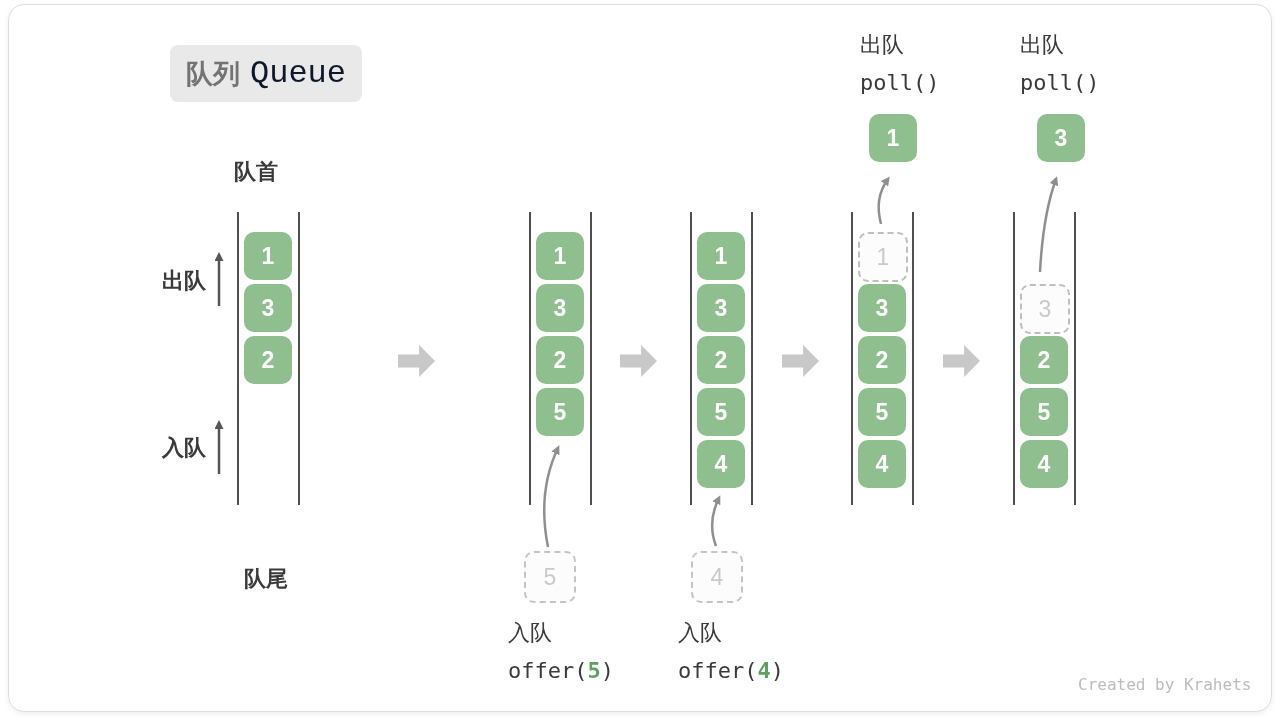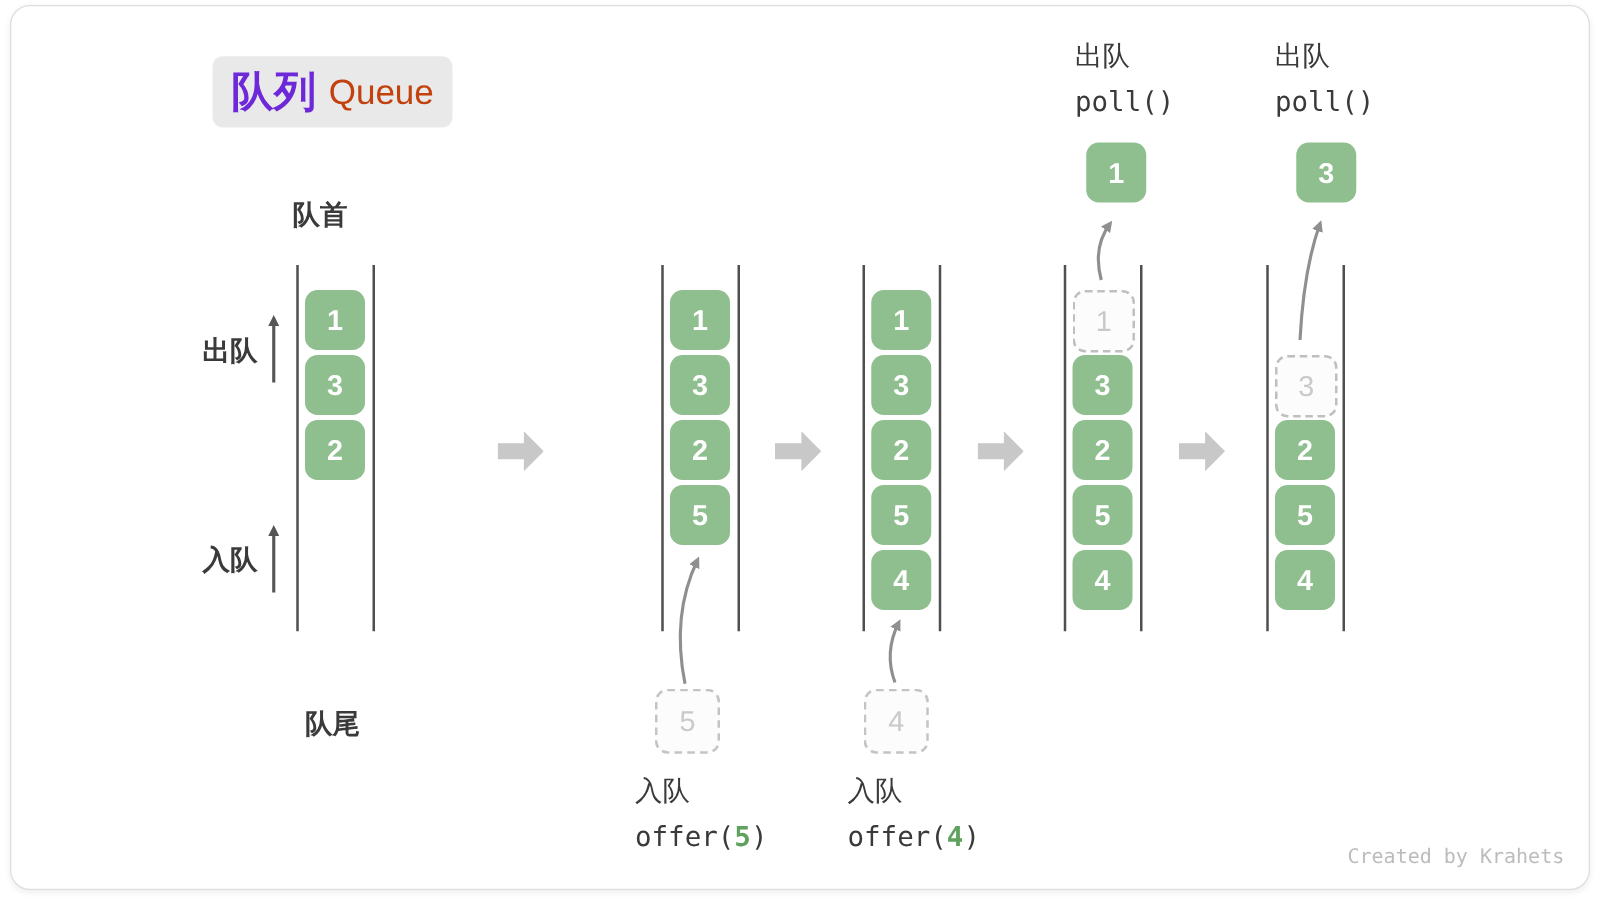--- a/index.html
+++ b/index.html
@@ -2,22 +2,22 @@
 <html><head>
 <meta charset="utf-8">
 <style>
   html,body{margin:0;padding:0;background:#fff;}
   .canvas{position:relative;width:1280px;height:720px;background:#ffffff;overflow:hidden;
           font-family:"Liberation Sans","DejaVu Sans",sans-serif;color:#3a3a3a;}
   .card{position:absolute;left:8px;top:4px;width:1262px;height:706px;background:#ffffff;
         border:1px solid #dedede;border-radius:16px;box-shadow:0 2px 5px rgba(0,0,0,.07);}
   .title-box{position:absolute;left:170px;top:45px;width:192px;height:57px;background:#e9e9e9;
              border-radius:8px;display:flex;align-items:center;justify-content:center;gap:10px;}
-  .title-zh{font-size:34px;font-weight:bold;color:#6d28d9;}
-  .title-en{font-size:28px;font-family:Liberation Sans, sans-serif;color:#c2410c;}
+  .title-zh{font-size:27px;font-weight:bold;color:#737373;}
+  .title-en{font-size:32px;font-family:Liberation Mono, monospace;color:#0f172a;}
   .zh-label{position:absolute;font-size:22px;font-weight:bold;color:#3a3a3a;white-space:nowrap;}
   .wall{position:absolute;width:2px;top:212px;height:293px;background:#4f4f4f;}
   .slot{position:absolute;width:48px;height:48px;border-radius:10px;display:flex;align-items:center;
         justify-content:center;font-size:23px;font-weight:bold;}
   .solid{background:#8FBF8F;color:#ffffff;}
   .dashed{background:#fcfcfc;border:2px dashed #bfbfbf;color:#c9c9c9;width:46px;height:46px;font-weight:normal;}
   .free-box{position:absolute;width:48px;height:48px;border-radius:10px;background:#fcfcfc;
             border:2px dashed #c4c4c4;color:#c9c9c9;display:flex;align-items:center;justify-content:center;
             font-size:23px;}
   .block-arrow{position:absolute;width:37px;height:32px;background:#c8c8c8;

